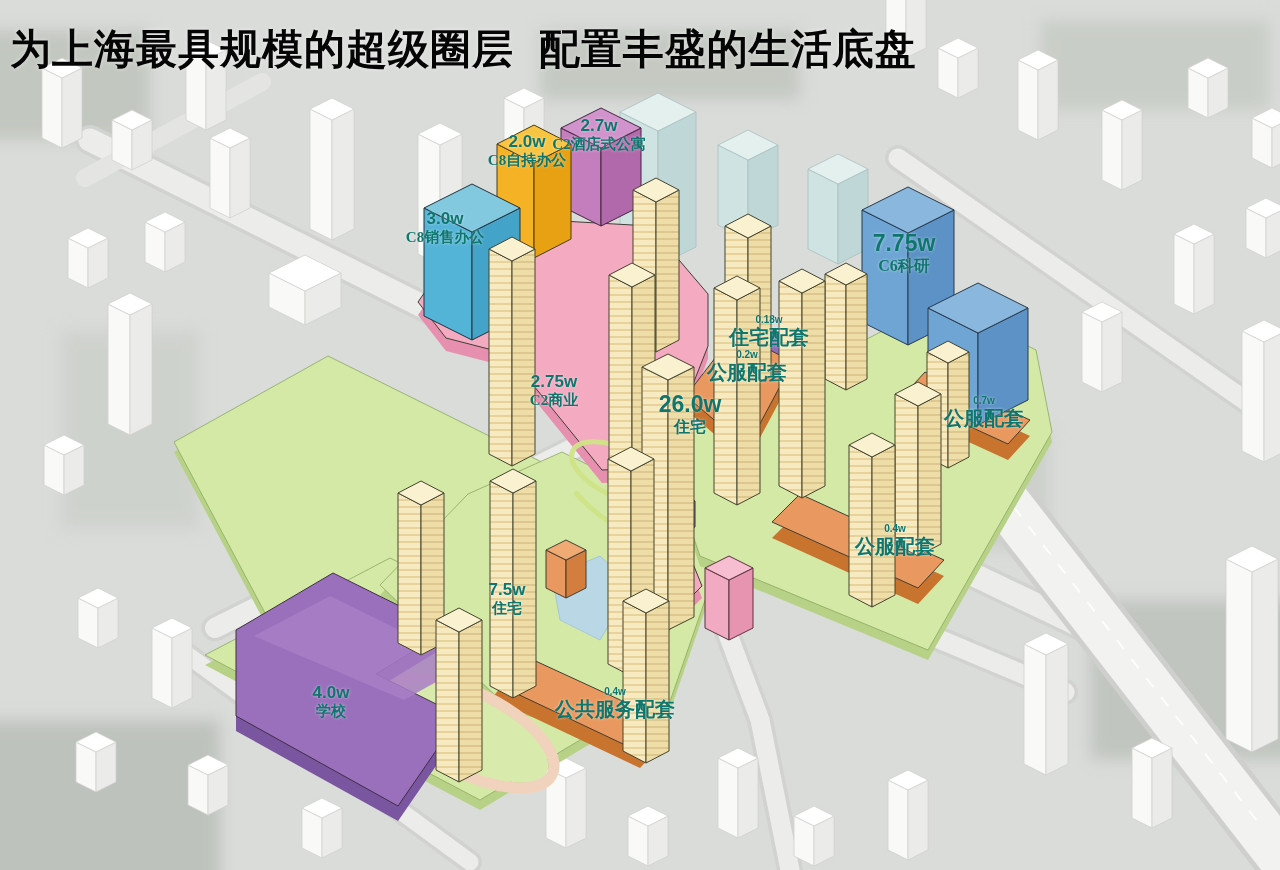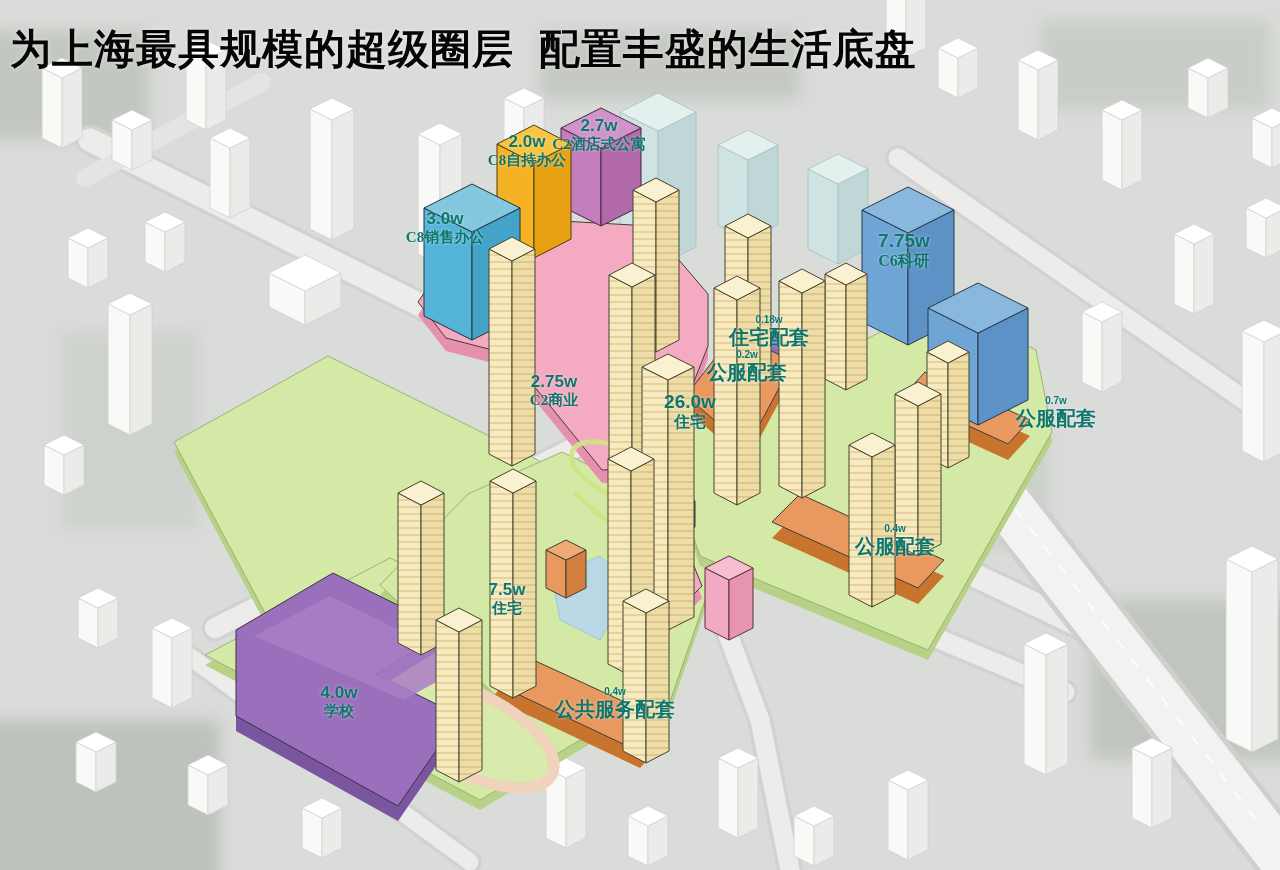--- a/index.html
+++ b/index.html
@@ -16,21 +16,21 @@
     text-shadow:0 0 4px rgba(255,255,255,.5);
     text-align:center;
   }
   .lbl{
     position:absolute;transform:translateX(-50%);
     text-align:center;color:#0f766e;font-weight:700;line-height:1.16;
     white-space:nowrap;text-shadow:0 0 3px rgba(255,255,255,.55);
   }
   .lbl .v{display:block;font-size:17px;}
   .lbl .n{display:block;font-size:15px;font-family:Liberation Serif, serif;}
-  .lbl.big .v{font-size:19px;}
+  .lbl.big .v{font-size:23px;}
   .lbl.big .n{font-size:16px;text-align:center;}
   .lbl.sm .v{font-size:10px;}
   .lbl.sm .n{font-size:20px;}
 </style>
 </head>
 <body>
 
 <div class="stage">
 
 <svg viewBox="0 0 1280 870" width="1280" height="870">
@@ -320,33 +320,33 @@
   <span class="n">住宅</span>
 </div>
 <div class="lbl sm" style="left:769px;top:314px">
   <span class="v">0.18w</span>
   <span class="n">住宅配套</span>
 </div>
 <div class="lbl sm" style="left:747px;top:349px">
   <span class="v">0.2w</span>
   <span class="n">公服配套</span>
 </div>
-<div class="lbl sm" style="left:1056px;top:395px">
+<div class="lbl sm" style="left:984px;top:395px">
   <span class="v">0.7w</span>
   <span class="n">公服配套</span>
 </div>
 <div class="lbl sm" style="left:895px;top:523px">
   <span class="v">0.4w</span>
   <span class="n">公服配套</span>
 </div>
 <div class="lbl" style="left:507px;top:580px">
   <span class="v">7.5w</span>
   <span class="n">住宅</span>
 </div>
-<div class="lbl" style="left:339px;top:683px">
+<div class="lbl" style="left:331px;top:683px">
   <span class="v">4.0w</span>
   <span class="n">学校</span>
 </div>
 <div class="lbl sm" style="left:615px;top:686px">
   <span class="v">0.4w</span>
   <span class="n">公共服务配套</span>
 </div>
 
 </div>
 

